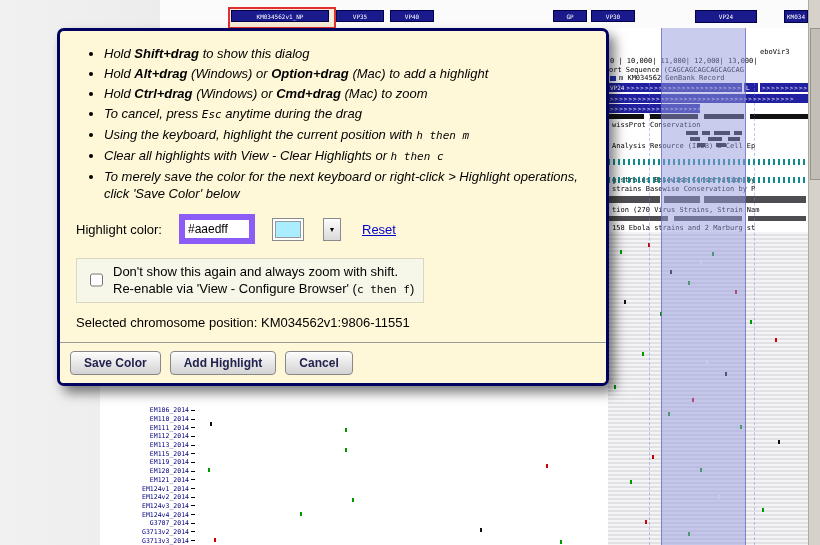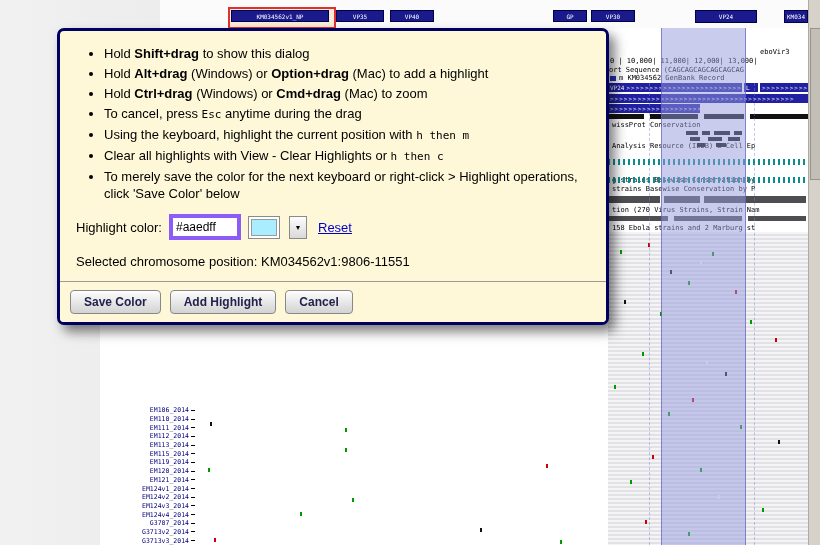--- a/index.html
+++ b/index.html
@@ -50,25 +50,25 @@
   
   .dialog{position:absolute;left:57px;top:28px;width:546px;background:#fff8d8;
     border:3px solid #000060;border-radius:7px;box-shadow:6px 7px 12px rgba(0,0,0,.5);}
   .dlg-title{display:flex;justify-content:space-between;align-items:center;
     padding:7px 12px 6px;background:linear-gradient(#ffffff,#d8e2f2);
     border-bottom:1px solid #b5b5b5;border-radius:4px 4px 0 0;}
   .dlg-title .t{font-size:17px;font-weight:bold;color:#000066;}
   .dlg-close{font-size:13px;font-weight:bold;color:#222;cursor:pointer;line-height:1;}
   .dlg-body{padding:10px 16px 0;font-size:13px;color:#000;}
   .dlg-body ul{margin:4px 0 12px 6px;padding-left:22px;}
-  .dlg-body li{margin:0 0 3px;line-height:17px;}
+  .dlg-body li{margin:0 0 3px;line-height:17px;font-style:italic;}
   .kbd{font-family:"DejaVu Sans Mono",monospace;font-size:11px;}
-  .color-row{display:flex;align-items:center;gap:7px;margin:8px 0 14px;}
+  .color-row{display:flex;align-items:center;gap:17px;margin:8px 0 14px;}
   .color-input{width:58px;height:16px;font:12px "Liberation Sans",sans-serif;
-    border:4px solid #8b5cf6;padding:1px 3px;background:#fff;}
+    border:6px solid #8b5cf6;padding:1px 3px;background:#fff;}
   .swatch-wrap{display:flex;align-items:center;border:1px solid #8a8a8a;background:#fff;padding:2px;}
   .swatch{width:24px;height:15px;border:1px solid #9a9a9a;}
   .dd-btn{width:16px;height:21px;margin-left:2px;border:1px solid #8a8a8a;
     background:linear-gradient(#fdfdfd,#d9d9d9);font-size:7px;display:flex;
     align-items:center;justify-content:center;cursor:pointer;}
   .reset-link{color:#0000cc;text-decoration:underline;cursor:pointer;margin-left:4px;}
   .chk-box{display:flex;gap:7px;margin:4px 0 12px;padding:4px 9px;
     background:#f7f7e9;border:1px solid #d8d8c2;width:fit-content;line-height:17px;}
   .chk-box input{margin-top:2px;}
   .pos-text{margin:10px 0 12px;}
@@ -292,20 +292,27 @@
         <input class="color-input" type="text" value="#aaedff" style="">
         <span class="swatch-wrap">
           <span class="swatch" style="background: rgb(170, 237, 255);"></span>
         </span>
         <span class="dd-btn">
           <span>▼</span>
         </span>
         <a class="reset-link">Reset</a>
       </div>
 
+      <div class="chk-box">
+        <input type="checkbox" style="">
+        <span>
+          <span>Don't show this again and always zoom with shift.</span><br>
+          <span>Re-enable via 'View - Configure Browser' (</span><span class="kbd">c then f</span><span>)</span>
+        </span>
+      </div>
 
       <div class="pos-text">Selected chromosome position: KM034562v1:9806-11551</div>
     </div>
     <div class="dlg-footer">
         <button class="ui-btn">Save Color</button>
         <button class="ui-btn">Add Highlight</button>
         <button class="ui-btn">Cancel</button>
       </div>
   </div>
 

